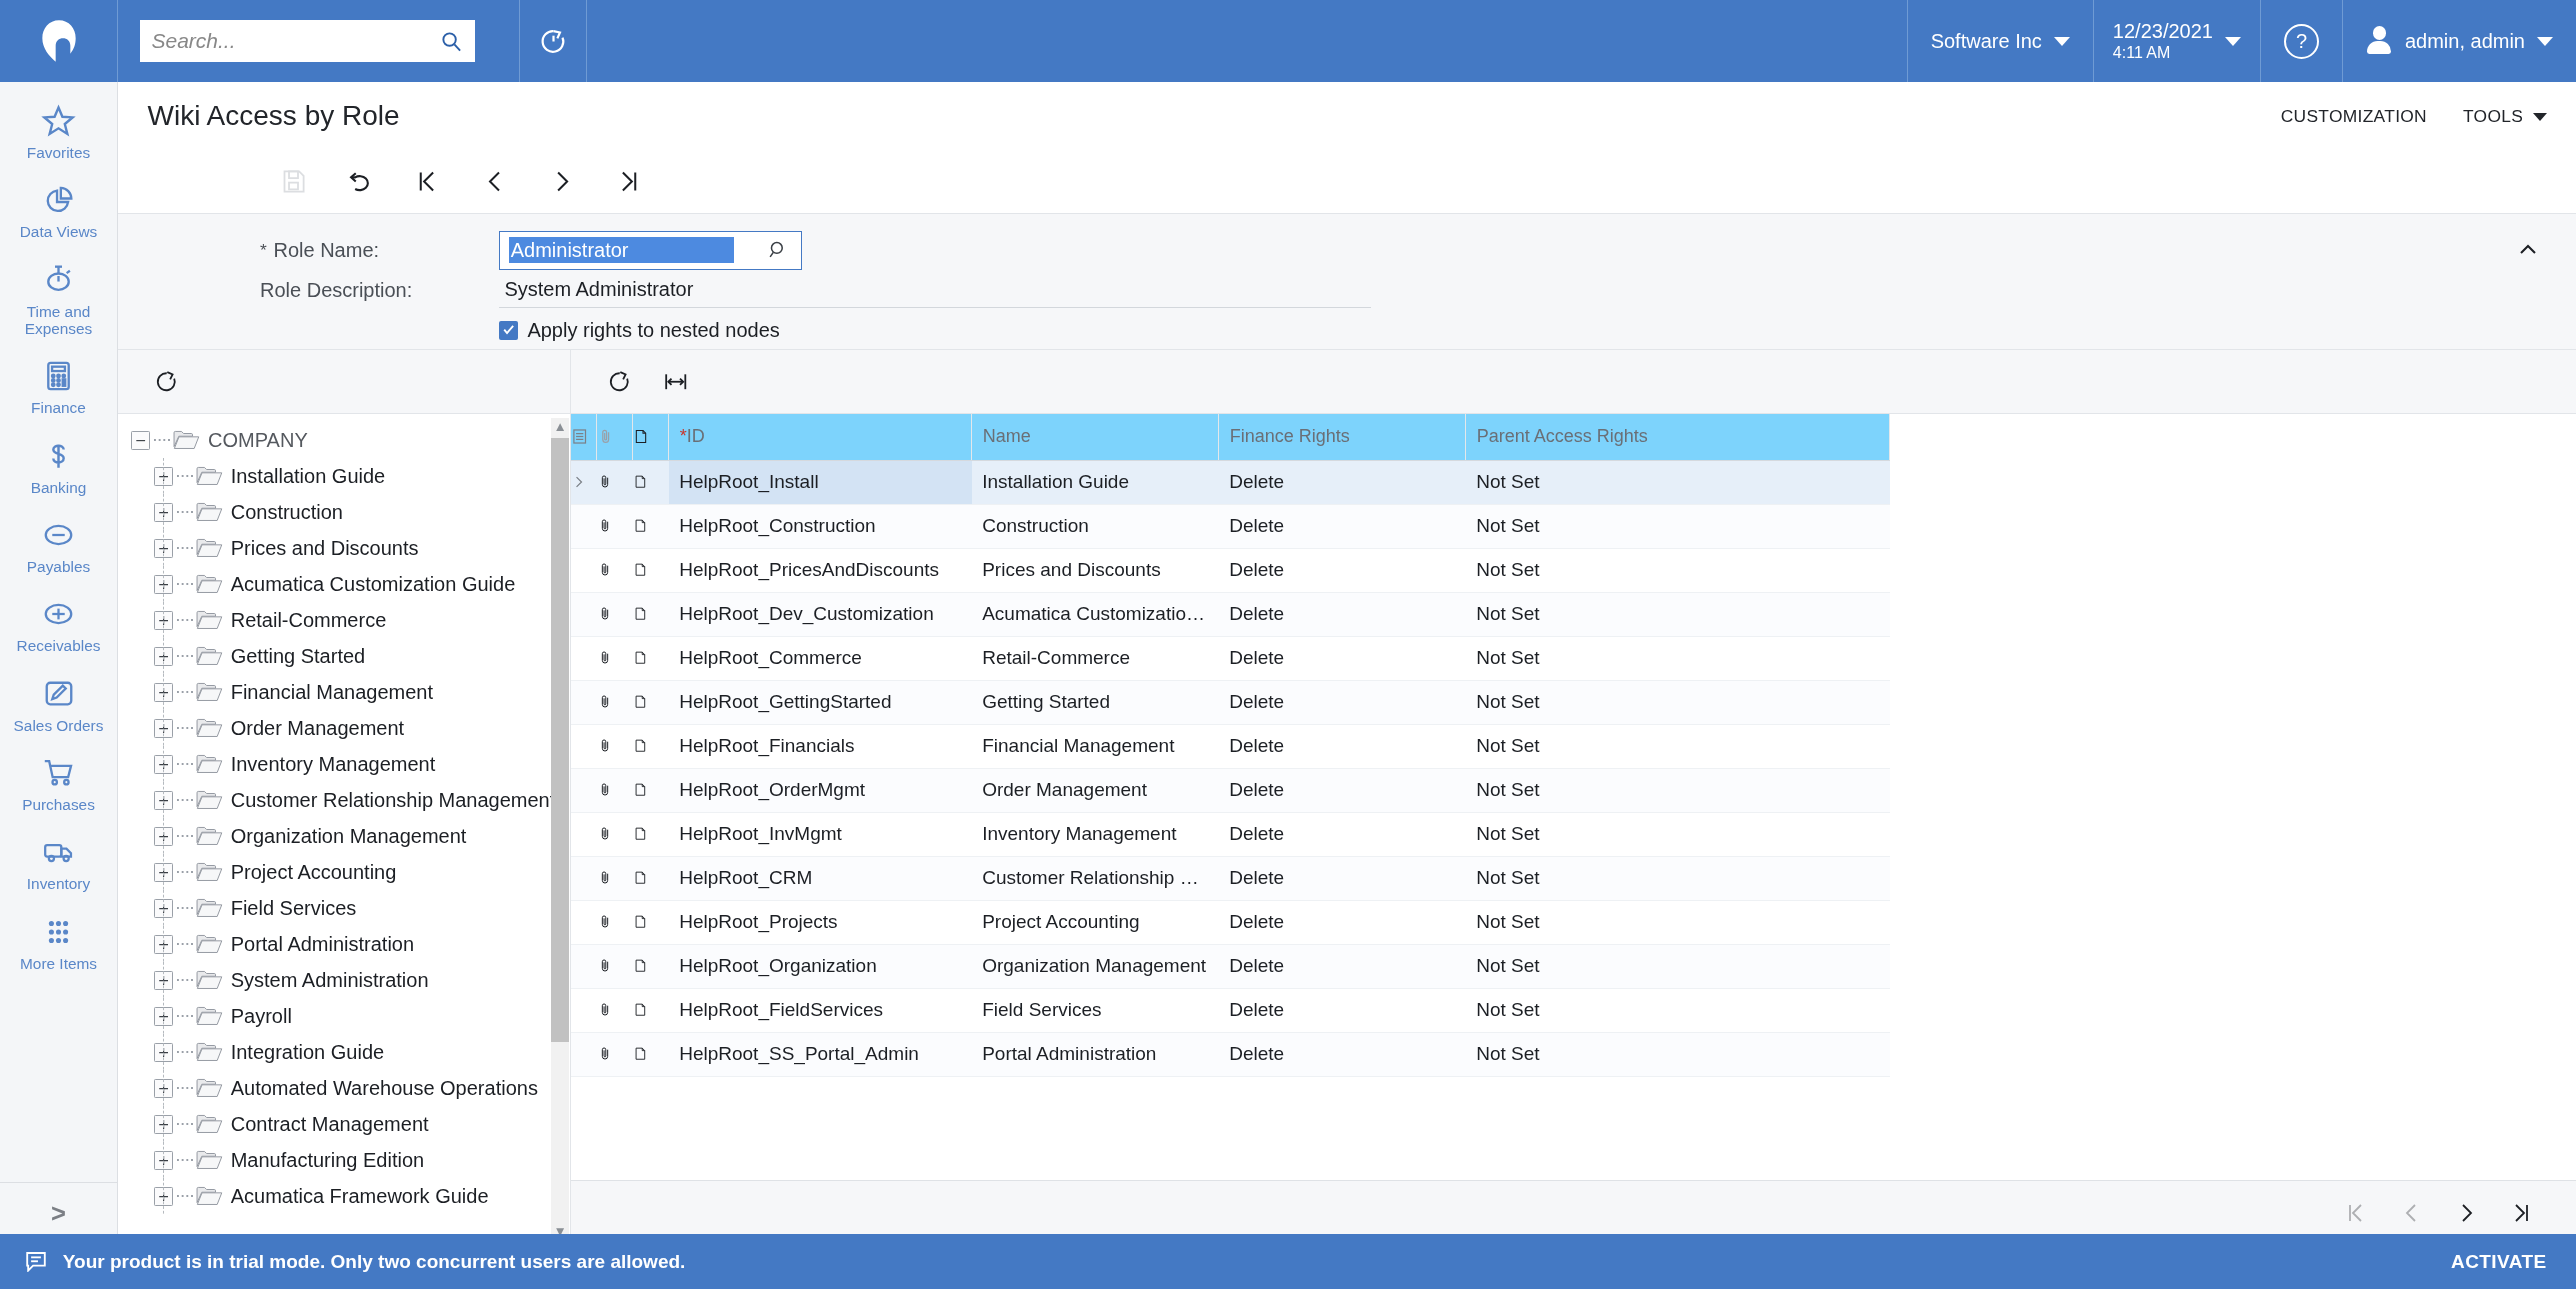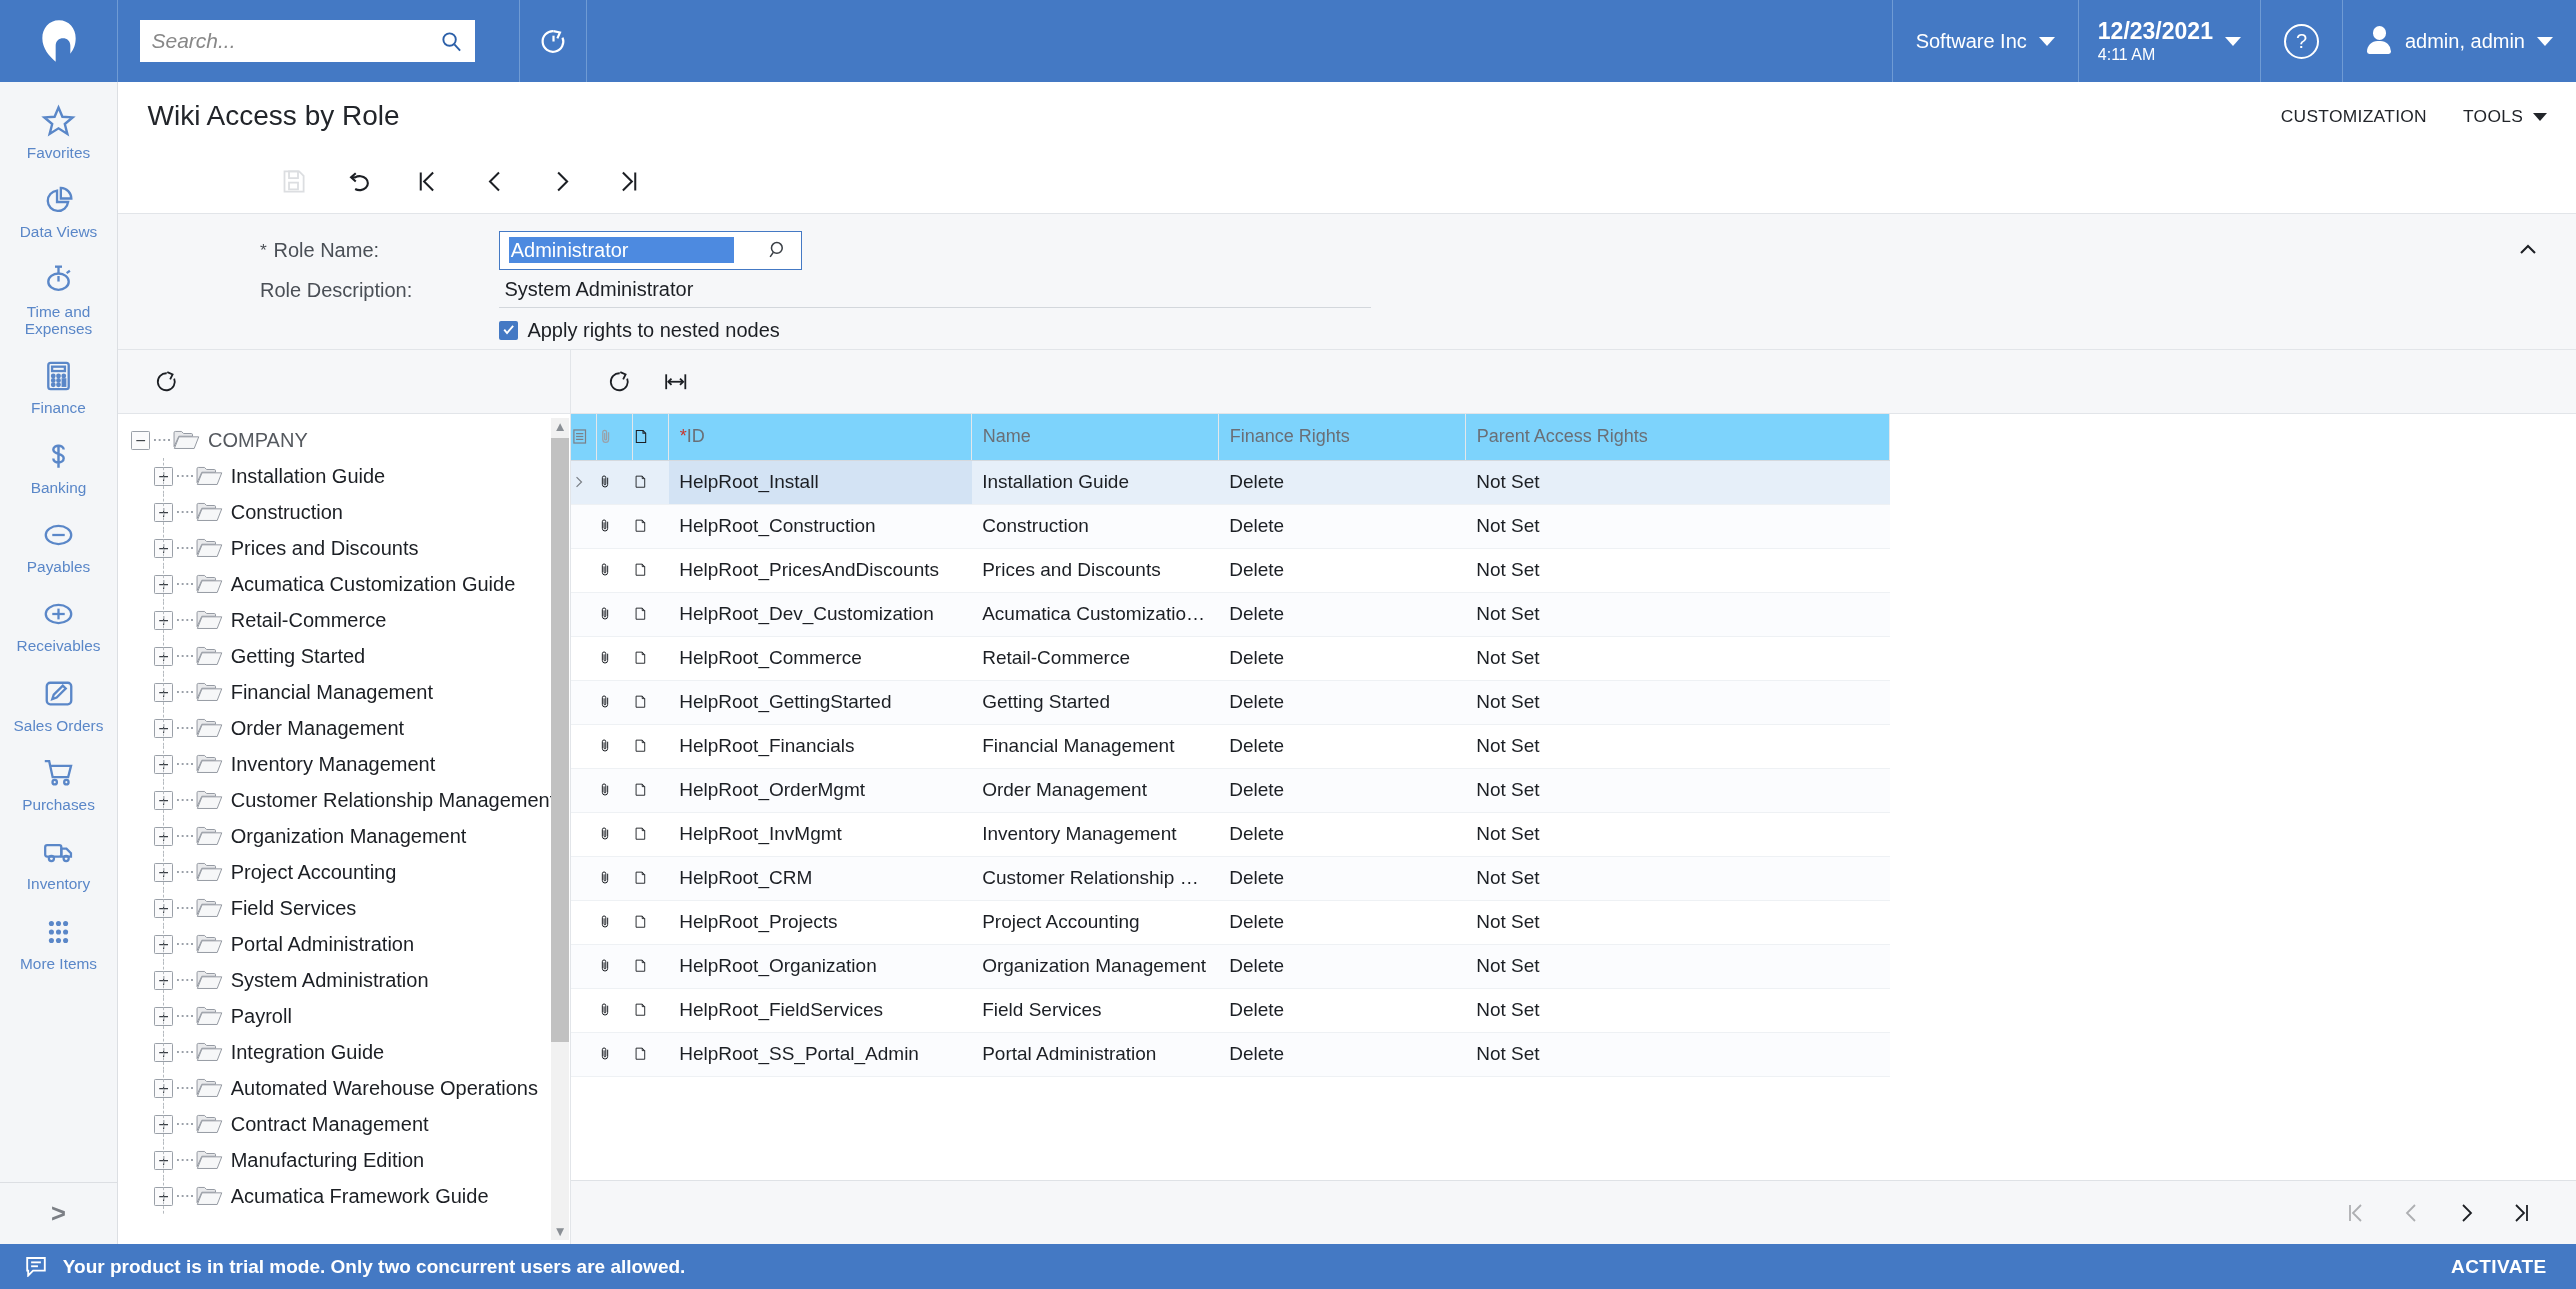--- a/index.html
+++ b/index.html
@@ -39,21 +39,21 @@
     border-right: 1.3px solid #6f9bd4;
   }
   .spacer-cell { flex: 1; }
   .hdr-cell {
     display: flex; align-items: center; justify-content: center;
     color: #ffffff; font-size: 20px; padding: 0 23px;
     border-left: 1.3px solid #6f9bd4; gap: 12px; white-space: nowrap;
   }
   .hdr-cell.datetime { flex-direction: row; padding: 0 19px; }
   .dt-stack { display: flex; flex-direction: column; line-height: 1.22; }
-  .dt-date { font-size: 23px; font-weight: bold; }
+  .dt-date { font-size: 20px; }
   .dt-time { font-size: 16px; }
   .caret-dn {
     width: 0; height: 0; border-left: 8px solid transparent;
     border-right: 8px solid transparent; border-top: 9.4px solid #ffffff;
   }
   .help-circle {
     width: 35px; height: 35px; border: 2px solid #ffffff; border-radius: 50%;
     display: flex; align-items: center; justify-content: center;
     font-size: 20px; color: #fff;
   }
@@ -224,21 +224,21 @@
 
   .grid-footer {
     height: 64px; border-top: 0.7px solid #dfe2e6; background: #f6f7f9;
     display: flex; align-items: center; justify-content: flex-end; padding-right: 29.5px; gap: 4px;
   }
   .pg-btn { width: 51px; height: 51px; display: flex; align-items: center; justify-content: center; cursor: pointer; }
   .pg-btn.disabled { opacity: .33; cursor: default; }
 
   
   .statusbar {
-    position: absolute; left: 0; bottom: 0; width: 2576px; height: 45px;
+    position: absolute; left: 0; bottom: 0; width: 2576px; height: 55px;
     background: #4479c4; display: flex; align-items: center; color: #ffffff;
     padding: 0 29.5px 0 24px; justify-content: space-between;
   }
   .sb-left { display: flex; align-items: center; gap: 14.8px; }
   .sb-msg { font-size: 19px; font-weight: bold; }
   .sb-activate { font-size: 19px; font-weight: bold; letter-spacing: 0.4px; cursor: pointer; }
   svg { display: block; }
 </style>
 </head>
 <body>

